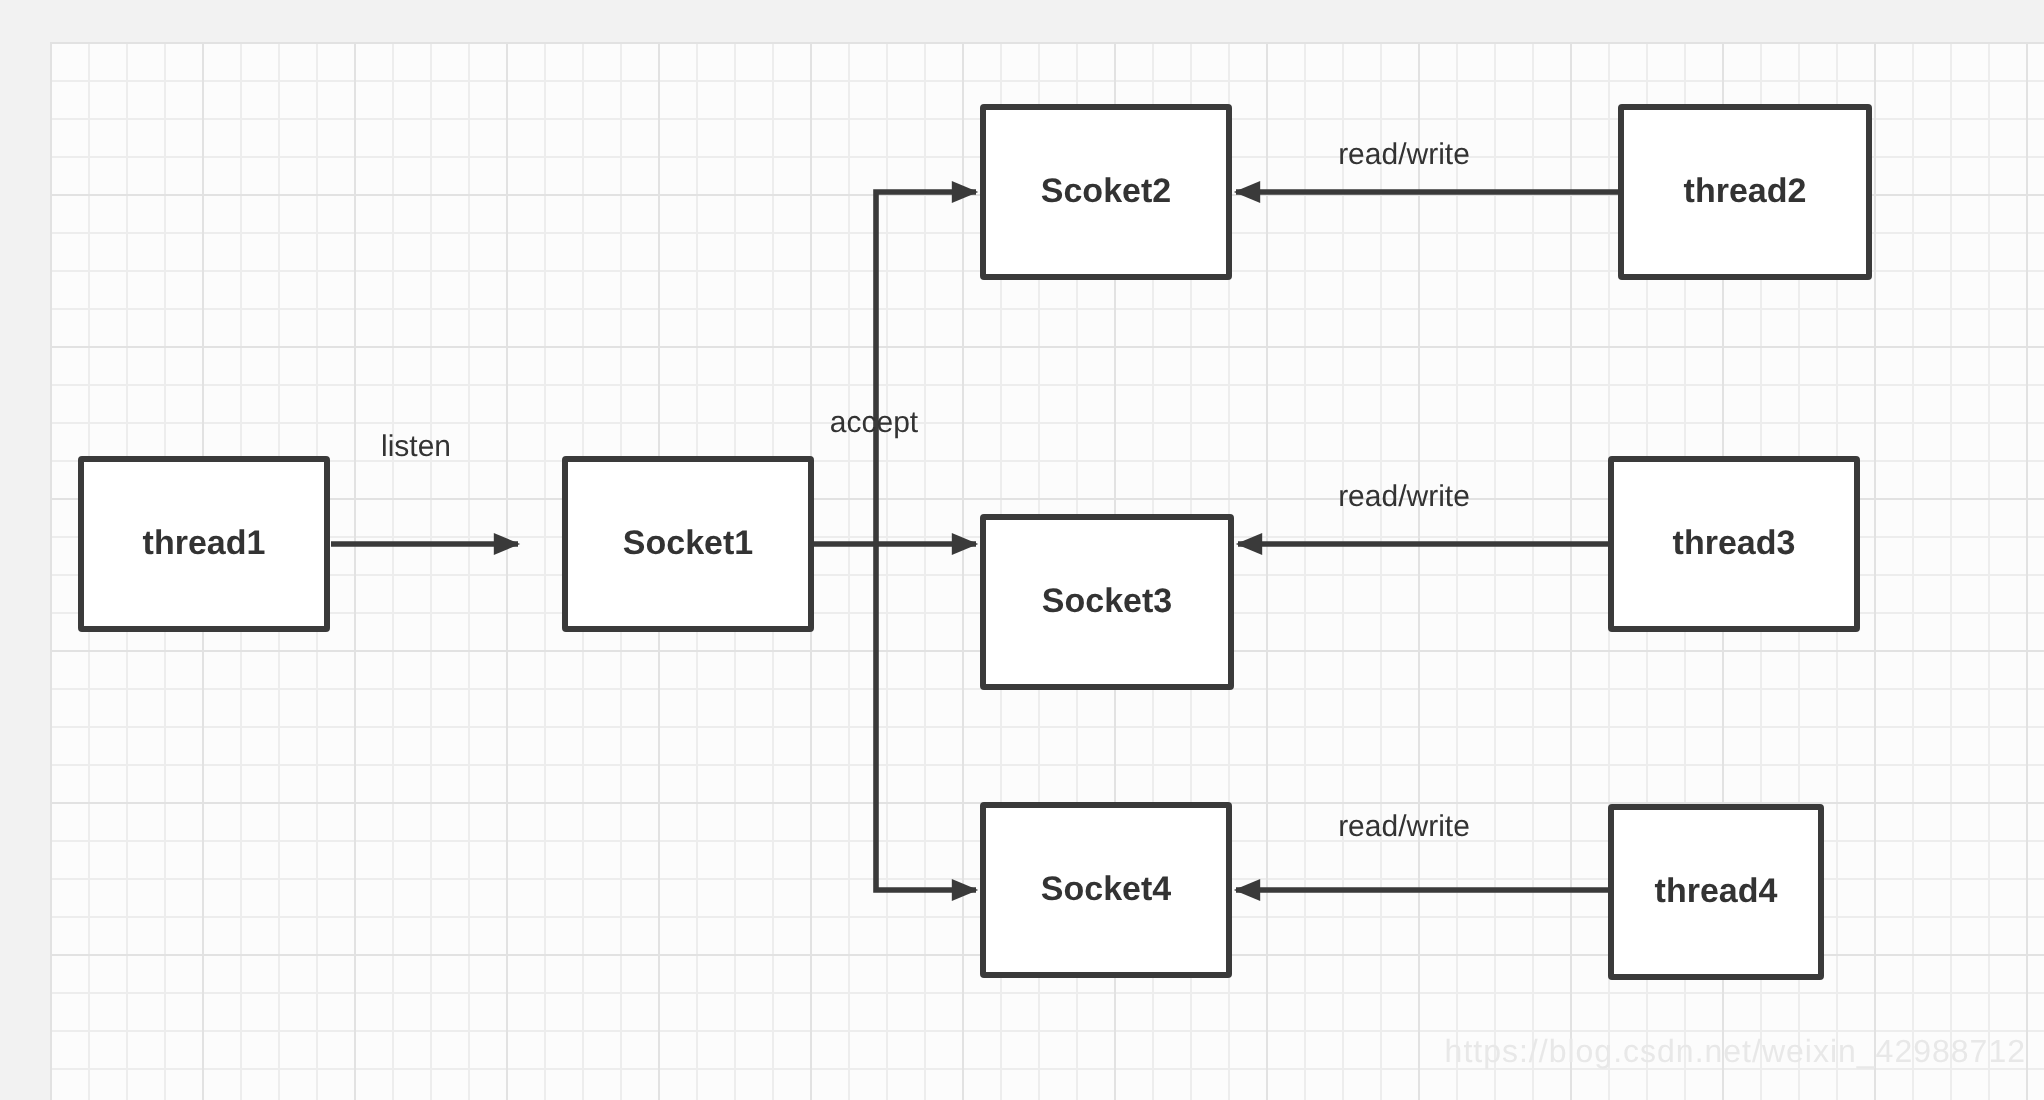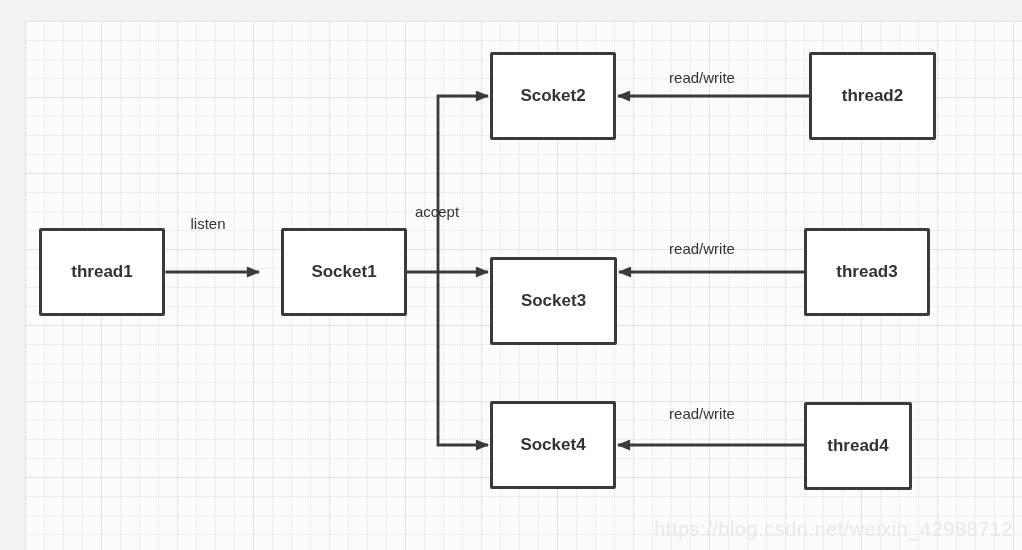--- a/index.html
+++ b/index.html
@@ -40,21 +40,21 @@
     border-radius:2px;
     display:flex;align-items:center;justify-content:center;
     font-size:17px;color:var(--text);font-weight:bold;
   }
   .edge-label{
     position:absolute;font-size:15px;color:var(--text);
     text-align:center;white-space:nowrap;line-height:18px;
   }
   .watermark{
     position:absolute;right:9px;top:518px;
-    font-size:20px;letter-spacing:0.5px;
+    font-size:16px;letter-spacing:0.5px;
     color:var(--watermark);white-space:nowrap;
   }
   
   .n-thread1{left:39px; top:228px;width:126px;height:88px;}
   .n-socket1{left:261px;top:228px;width:126px;height:88px;margin-left:20px;}
   .n-scoket2{left:490px;top:52px; width:126px;height:88px;}
   .n-socket3{left:490px;top:228px;width:127px;height:88px;margin-top:29px;}
   .n-socket4{left:490px;top:401px;width:126px;height:88px;}
   .n-thread2{left:809px;top:52px; width:127px;height:88px;}
   .n-thread3{left:804px;top:228px;width:126px;height:88px;text-align:center;}

